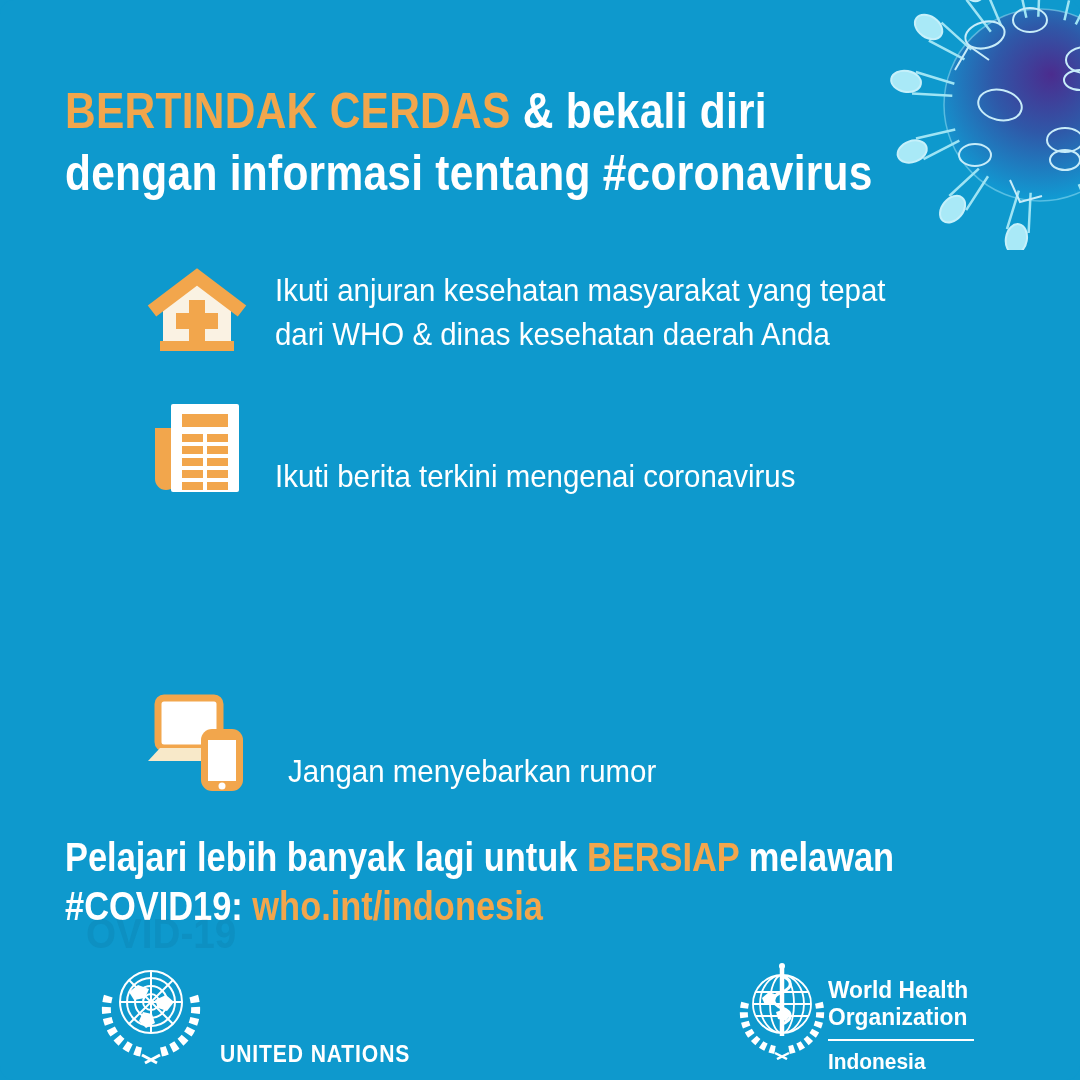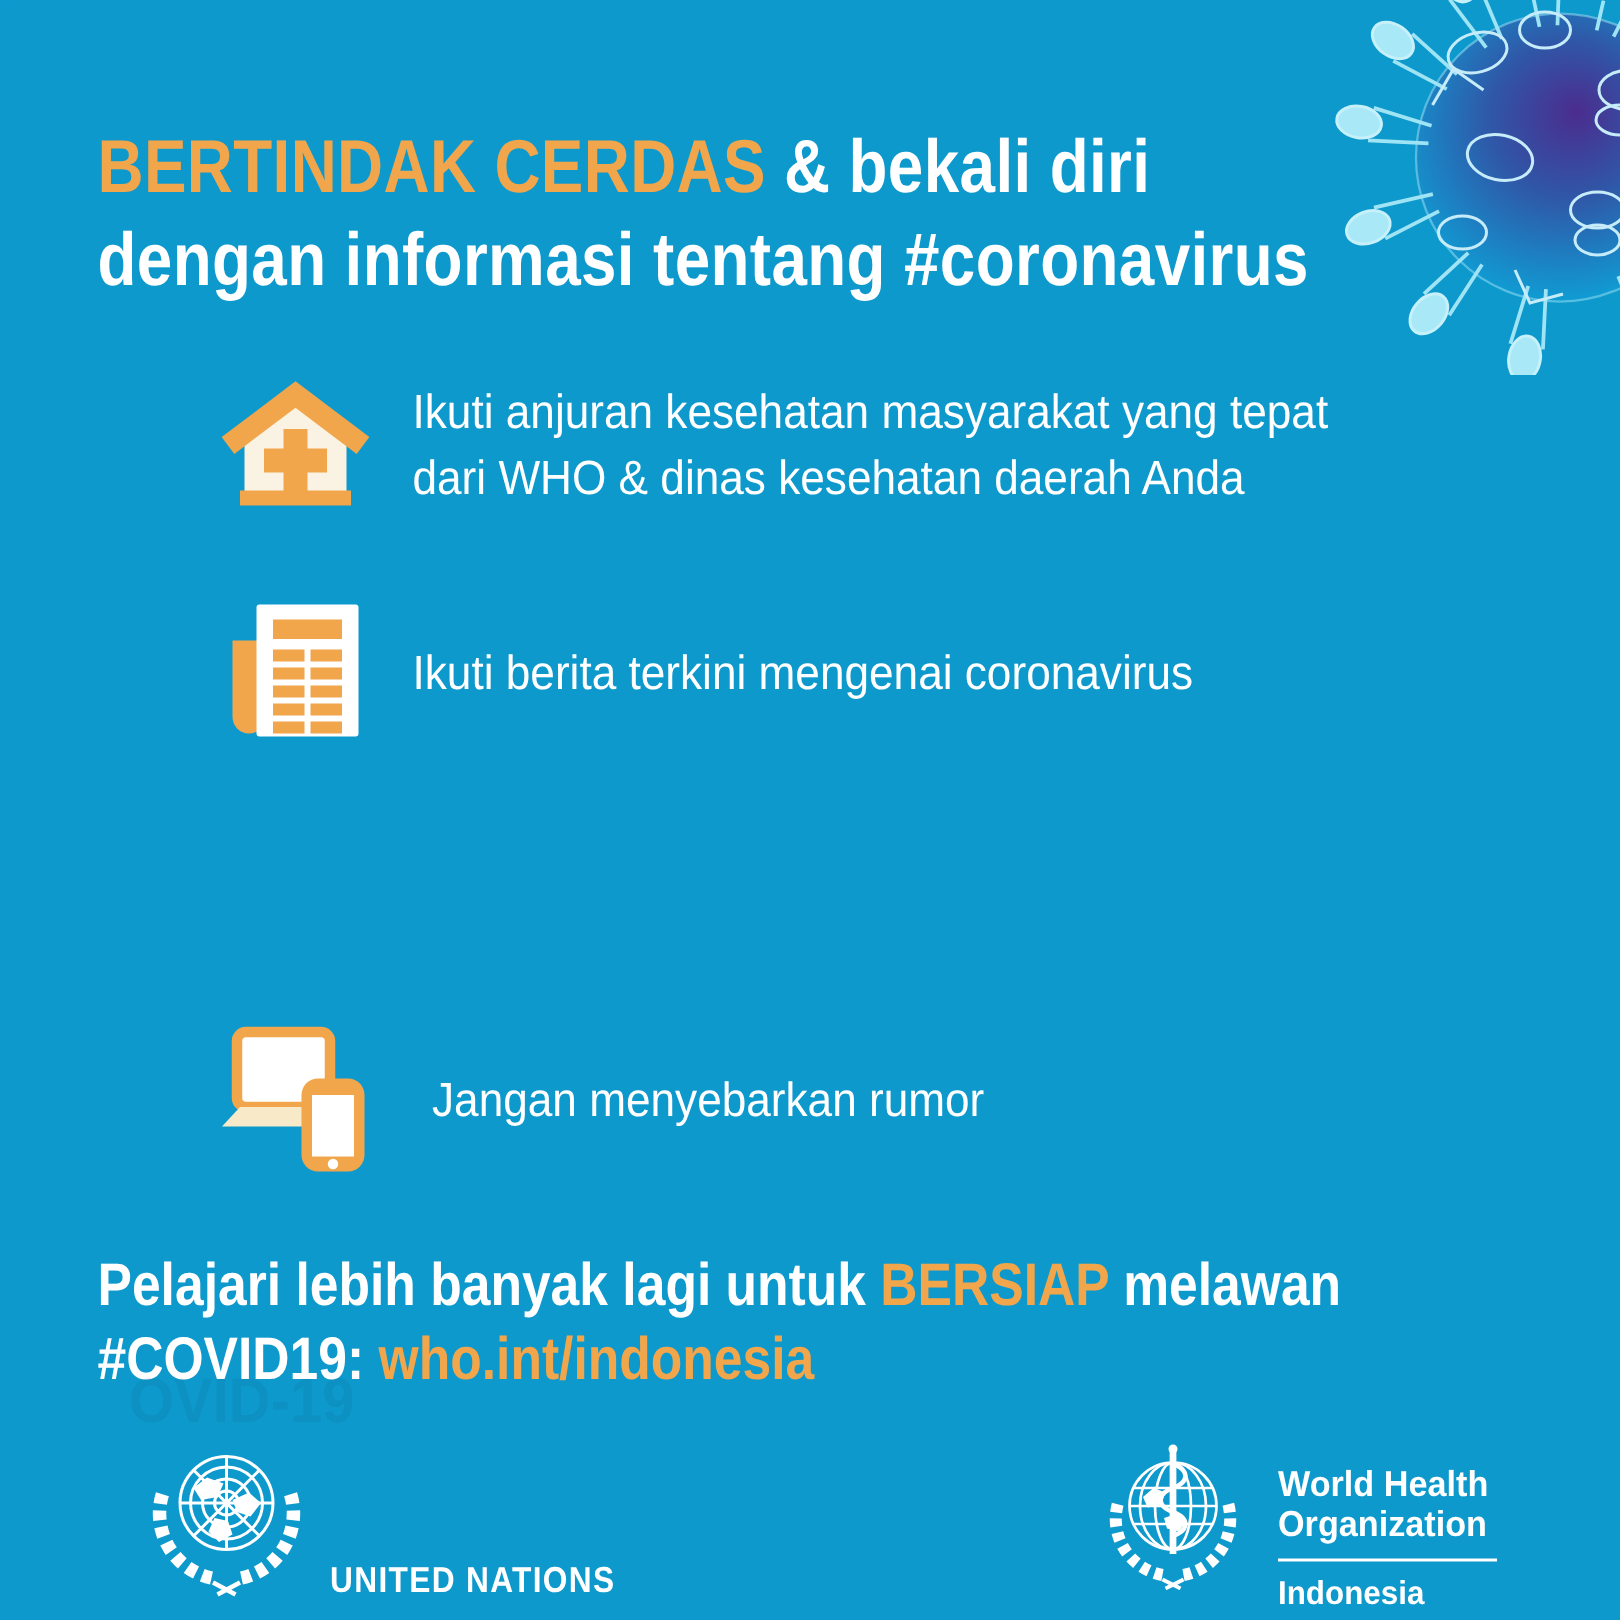--- a/index.html
+++ b/index.html
@@ -11,21 +11,21 @@
   }
   .orange{color:#F2A64C;}
   
   .title{
     position:absolute;left:65px;top:80px;
     font-size:50px;font-weight:bold;line-height:62px;
     white-space:nowrap;letter-spacing:.3px;
     transform:scaleX(.85);transform-origin:left top;
   }
   
-  .tip{position:absolute;left:145px;display:flex;align-items:center;height:120px;}
+  .tip{position:absolute;left:145px;display:flex;align-items:flex-end;height:120px;}
   .tip-icon{width:104px;flex:none;display:flex;justify-content:center;align-items:center;}
   .tip-text{
     margin-left:26px;font-size:32px;line-height:44px;white-space:nowrap;
     transform:scaleX(.92);transform-origin:left center;
   }
   
   .footer{
     position:absolute;left:65px;top:833px;
     font-size:40px;font-weight:bold;line-height:49px;white-space:nowrap;
     transform:scaleX(.86);transform-origin:left top;
@@ -35,21 +35,21 @@
     font-size:42px;font-weight:bold;color:rgba(8,64,96,.10);
     white-space:nowrap;transform:scaleX(.92);transform-origin:left top;
   }
   
   .un-logo{position:absolute;left:98px;top:956px;display:flex;align-items:flex-end;}
   .un-label{
     margin-left:16px;font-size:24px;font-weight:bold;letter-spacing:1px;
     white-space:nowrap;transform:scaleX(.88);transform-origin:left center;
   }
   .who-logo{position:absolute;left:738px;top:960px;display:flex;align-items:flex-start;}
-  .who-text{margin:16px 0 0 26px;}
+  .who-text{margin:16px 0 0 2px;}
   .who-name{
     font-size:24px;font-weight:bold;line-height:27px;white-space:nowrap;
     transform:scaleX(.95);transform-origin:left top;
   }
   .who-divider{width:146px;height:2px;background:#ffffff;margin:9px 0 8px;}
   .who-region{
     font-size:22px;font-weight:bold;white-space:nowrap;
     transform:scaleX(.95);transform-origin:left top;
   }
   .virus{position:absolute;left:880px;top:-60px;}
@@ -149,21 +149,21 @@
         <rect x="42" y="36" width="16" height="42" fill="#F2A64C"></rect>
         <rect x="29" y="49" width="42" height="16" fill="#F2A64C"></rect>
       </svg>
     </div>
     <div class="tip-text">
       <div>Ikuti anjuran kesehatan masyarakat yang tepat</div>
       <div>dari WHO &amp; dinas kesehatan daerah Anda</div>
     </div>
   </div>
 
-  <div class="tip" style="top:388px;">
+  <div class="tip" style="top:378px;">
     <div class="tip-icon">
       <svg width="92" height="98" viewBox="0 0 92 98">
         <path d="M4 28 H26 V79 A11 11 0 0 1 4 79 Z" fill="#F2A64C"></path>
         <rect x="20" y="4" width="68" height="88" rx="2" fill="#ffffff"></rect>
         <rect x="31" y="14" width="46" height="13" fill="#F2A64C"></rect>
         <g fill="#F2A64C">
           <rect x="31" y="34" width="21" height="8"></rect>
             <rect x="56" y="34" width="21" height="8"></rect>
           <rect x="31" y="46" width="21" height="8"></rect>
             <rect x="56" y="46" width="21" height="8"></rect>

